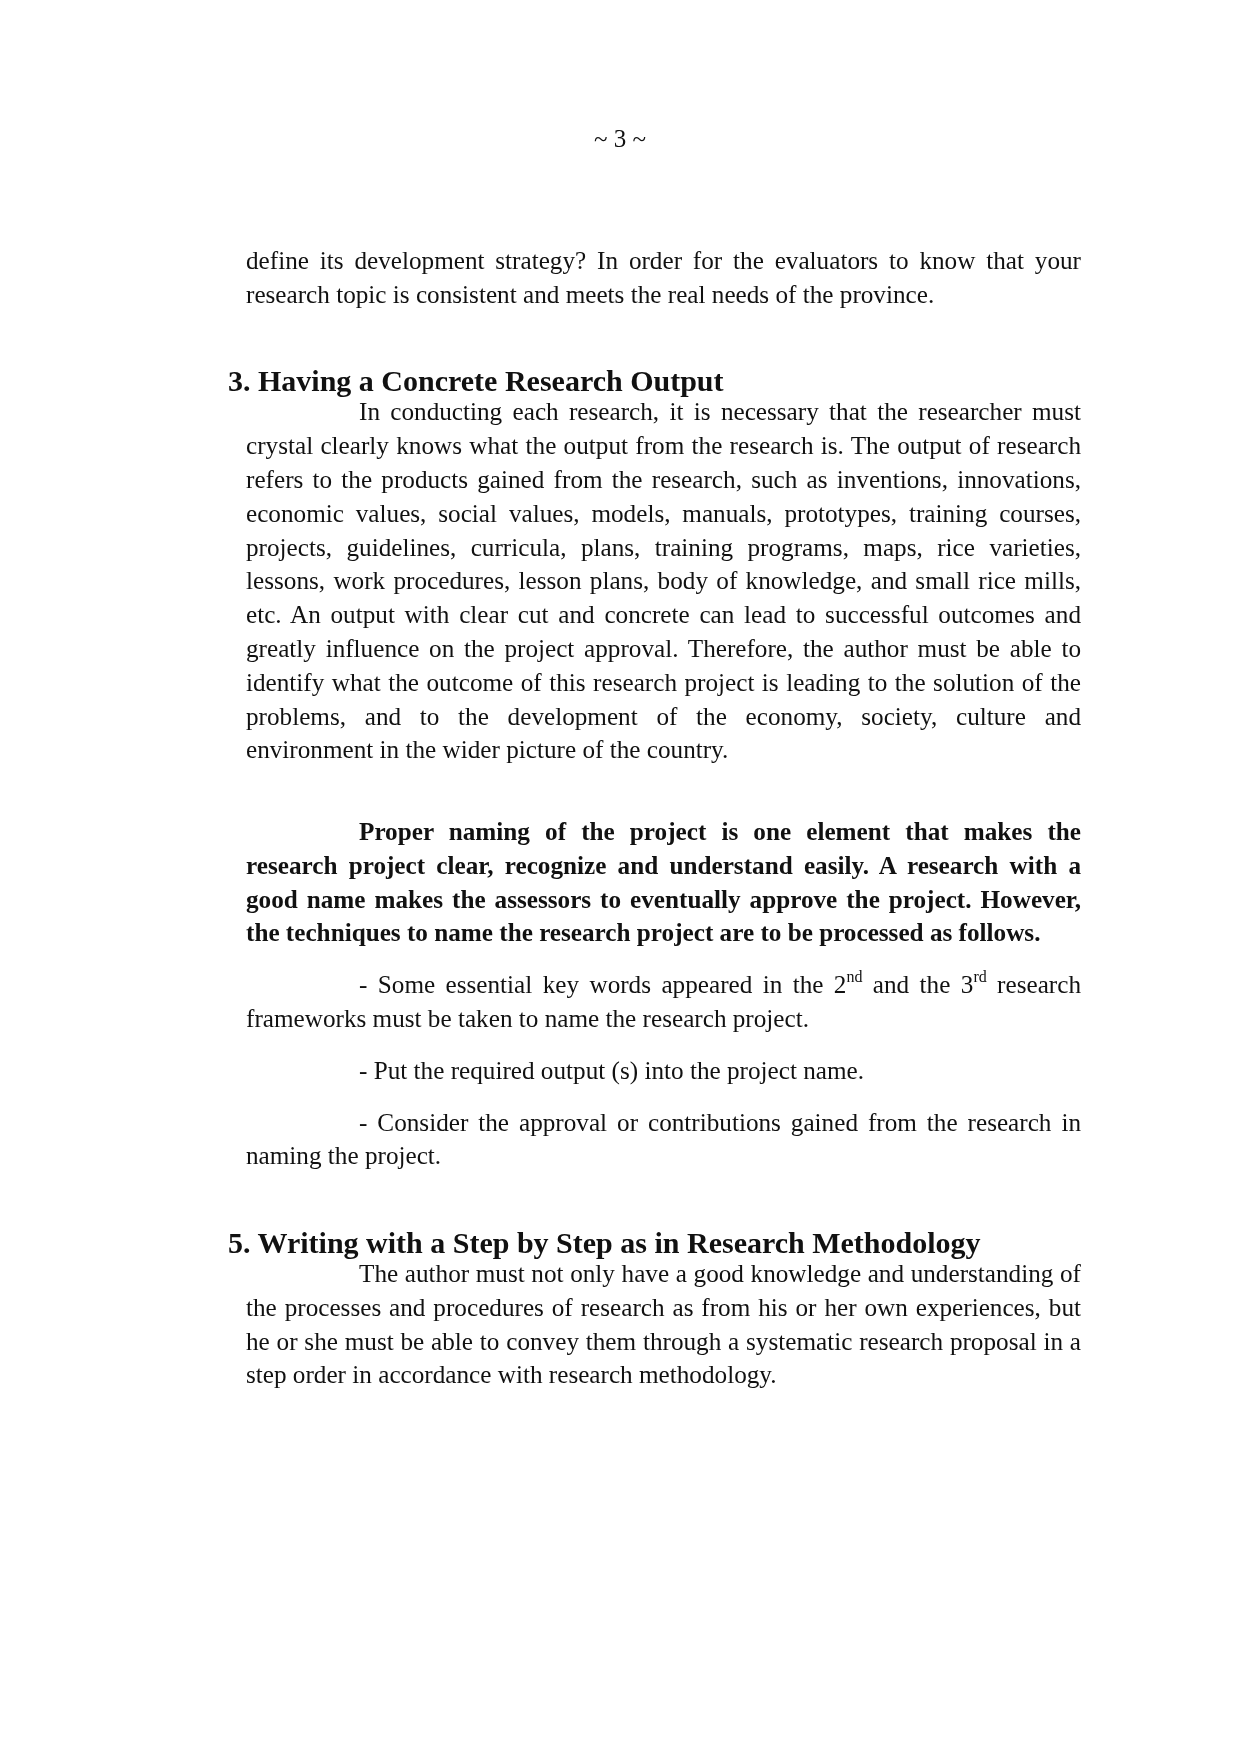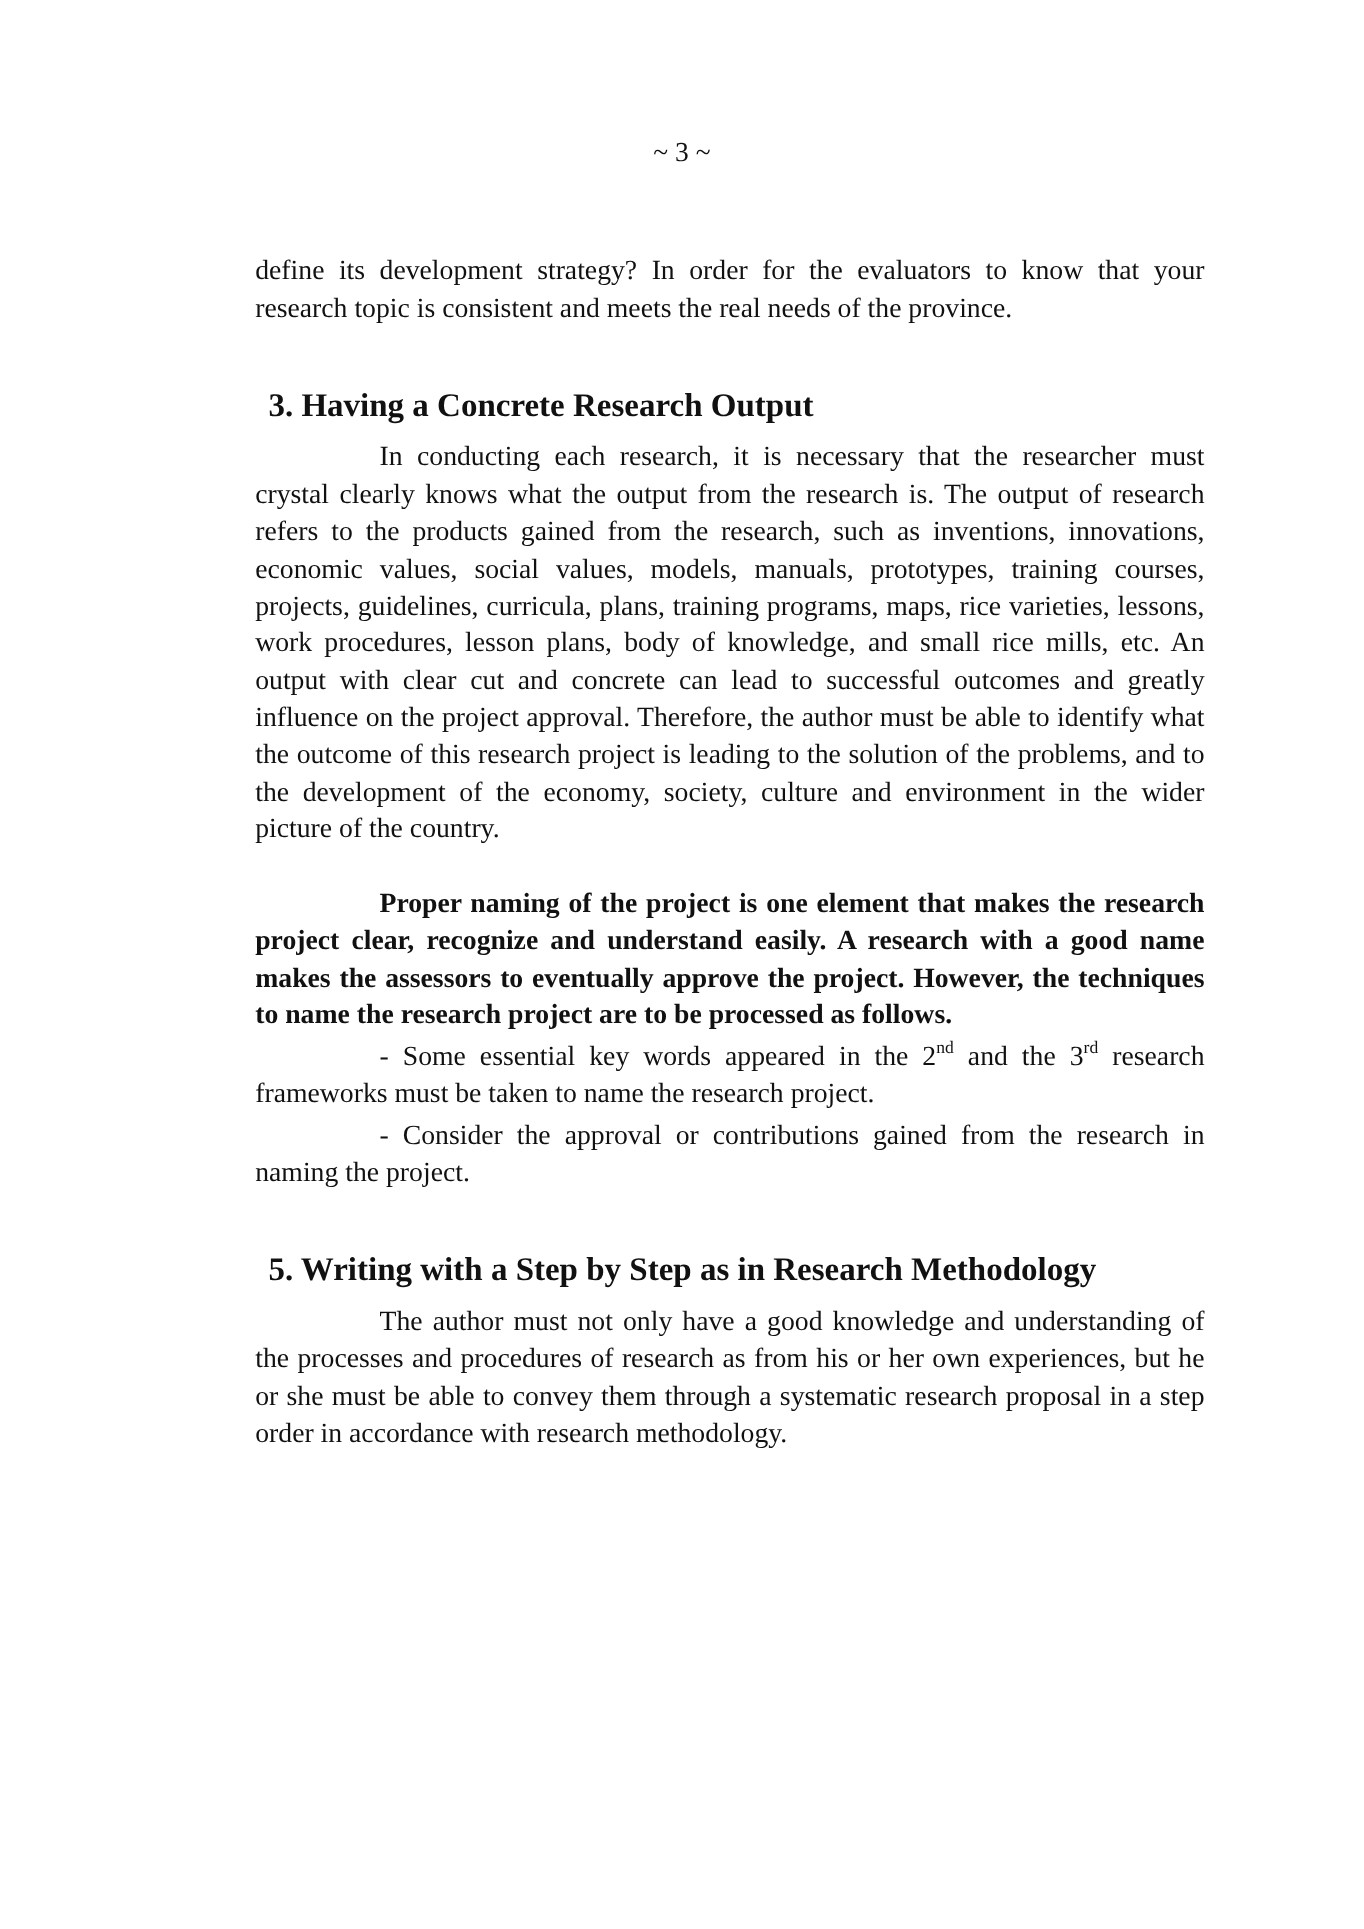--- a/index.html
+++ b/index.html
@@ -1,40 +1,41 @@
 <!DOCTYPE html>
 <html><head>
 <meta charset="utf-8">
 <style>
   html, body { margin:0; padding:0; background:#ffffff; }
   body { width:1240px; height:1754px; position:relative; overflow:hidden; }
   .page { position:absolute; left:0; top:0; width:1240px; height:1754px; background:#fff; color:#111; font-family:"Liberation Serif", serif; }
   .pnum { position:absolute; top:122px; left:0; width:1240px; text-align:center; font-size:25px; line-height:34px; }
   .body { position:absolute; left:228px; top:226px; width:871px; font-size:25.2px; line-height:33.8px; }
-  p { margin:4px; text-align:justify; text-align-last:auto; }
+  p { margin:18px; text-align:justify; text-align-last:auto; }
   .indent { text-indent:113px; }
-  h2 { margin:16px; font-size:30px; line-height:36px; font-weight:bold; }
+  h2 { margin:0; font-size:30px; line-height:36px; font-weight:bold; }
   .gap { height:33.8px; }
   sup { font-size:16px; line-height:0; vertical-align:11px; }
 </style>
 </head>
 <body>
 
 <div class="page">
   <div class="pnum">~ 3 ~</div>
 
   <div class="body">
     <p>define its development strategy? In order for the evaluators to know that your research topic is consistent and meets the real needs of the province.</p>
 
     <div class="gap"></div>
     <h2>3. Having a Concrete Research Output</h2>
     <p class="indent" style="margin-top:-4px;">In conducting each research, it is necessary that the researcher must crystal clearly knows what the output from the research is. The output of research refers to the products gained from the research, such as inventions, innovations, economic values, social values, models, manuals, prototypes, training courses, projects, guidelines, curricula, plans, training programs, maps, rice varieties, lessons, work procedures, lesson plans, body of knowledge, and small rice mills, etc. An output with clear cut and concrete can lead to successful outcomes and greatly influence on the project approval. Therefore, the author must be able to identify what the outcome of this research project is leading to the solution of the problems, and to the development of the economy, society, culture and environment in the wider picture of the country.</p>
 
     <div class="gap"></div>
     <p class="indent" style="margin-top:-4px;font-weight:bold;">Proper naming of the project is one element that makes the research project clear, recognize and understand easily. A research with a good name makes the assessors to eventually approve the project. However, the techniques to name the research project are to be processed as follows.</p>
     <p class="indent"><span>- Some essential key words appeared in the 2</span><sup>nd</sup><span> and the 3</span><sup>rd</sup><span> research frameworks must be taken to name the research project.</span></p>
+    <p class="indent">- Put the required output (s) into the project name.</p>
     <p class="indent">- Consider the approval or contributions gained from the research in naming the project.</p>
 
     <div class="gap"></div>
     <h2>5. Writing with a Step by Step as in Research Methodology</h2>
     <p class="indent" style="margin-top:-4px;font-family:Liberation Serif, serif;">The author must not only have a good knowledge and understanding of the processes and procedures of research as from his or her own experiences, but he or she must be able to convey them through a systematic research proposal in a step order in accordance with research methodology.</p>
   </div>
 </div>
 
 </body></html>

